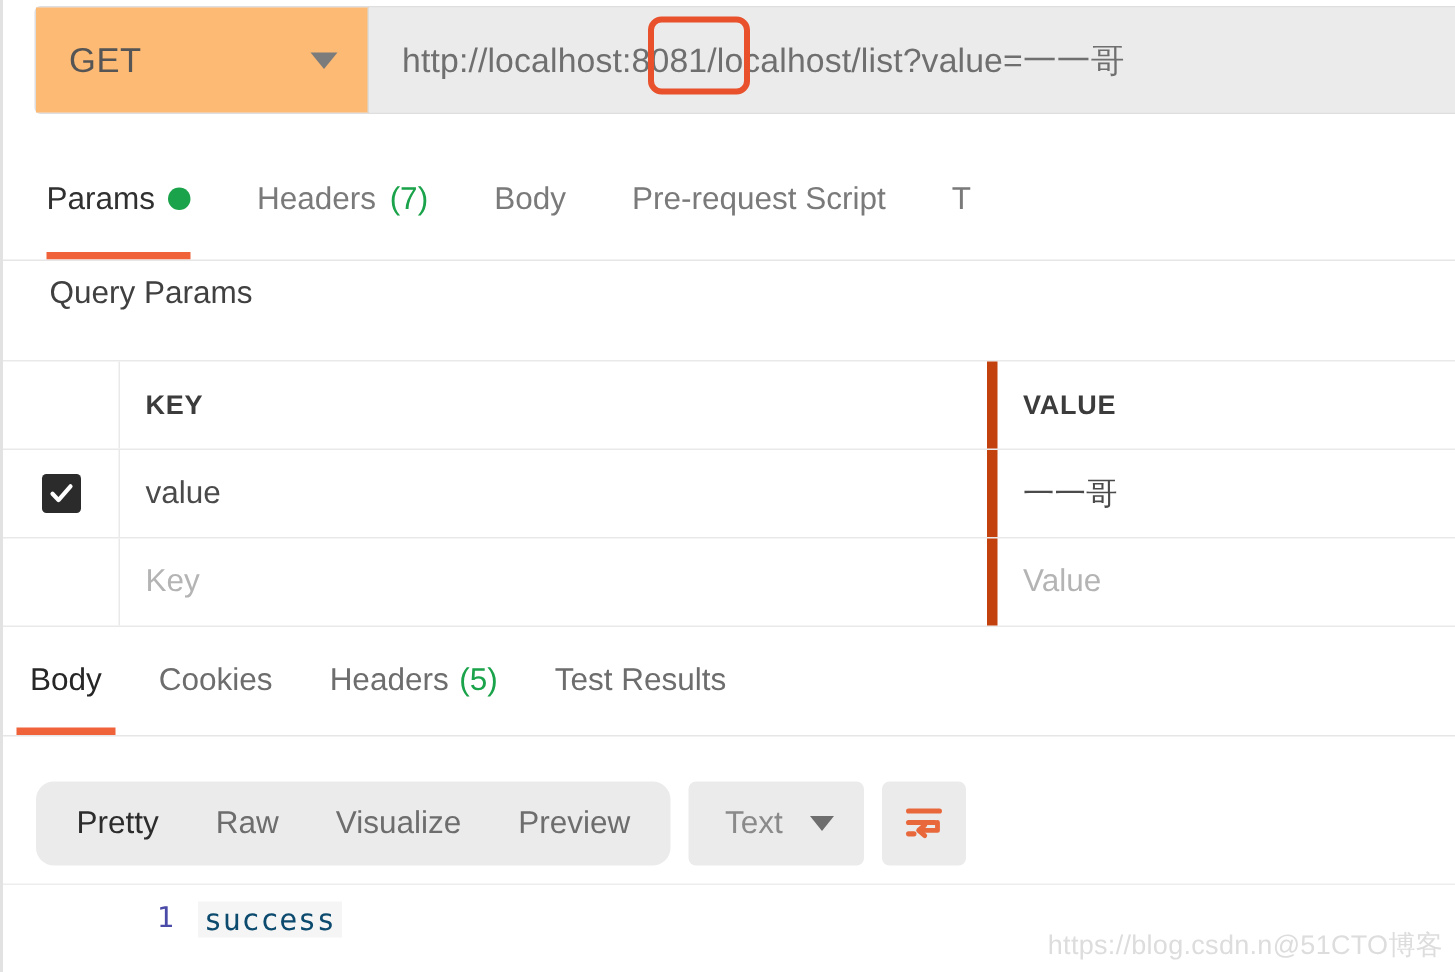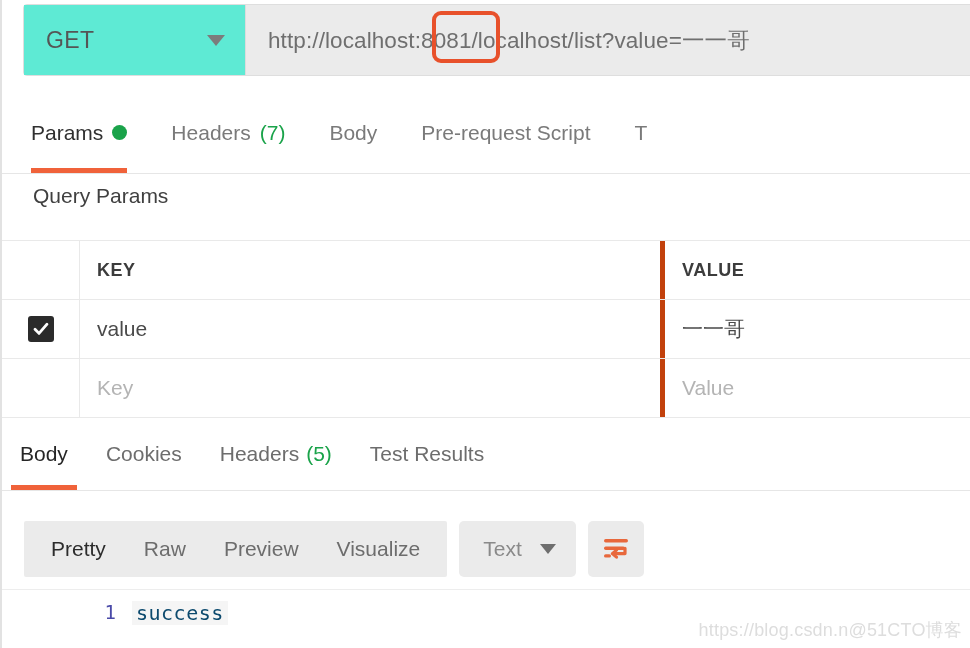--- a/index.html
+++ b/index.html
@@ -38,21 +38,21 @@
   }
 
   .method-select {
     width: 222px;
     display: flex;
     align-items: center;
     justify-content: space-between;
     padding: 0 20px 0 22px;
     border-right: 1px solid #dcdcdc;
     cursor: pointer;
-    background: #5eead4;
+    background: #fdba74;
   }
 
   .method-label {
     font-size: 23px;
     color: #555555;
     letter-spacing: 0.4px;
   }
 
   .caret-down {
     width: 0;
@@ -172,21 +172,21 @@
     flex: 0 0 78px;
   }
 
   .pcell-key {
     width: 585px;
     flex: 0 0 585px;
     height: 100%;
     display: flex;
     align-items: center;
     padding-left: 17px;
-    border-right: 5px solid #c2410c;
+    border-right: 7px solid #c2410c;
     text-align: center;
   }
 
   .pcell-val {
     flex: 1;
     height: 100%;
     display: flex;
     align-items: center;
     padding-left: 17px;
   }
@@ -262,21 +262,21 @@
     top: 521px;
     display: flex;
     align-items: center;
     gap: 12px;
   }
 
   .seg-group {
     display: flex;
     align-items: center;
     background: #ebebeb;
-    border-radius: 2px;
+    border-radius: 12px;
     height: 56px;
     padding: 0 8px;
   }
 
   .seg-btn {
     padding: 0 19px;
     height: 100%;
     display: flex;
     align-items: center;
     font-size: 21px;
@@ -463,24 +463,24 @@
 
   <div class="view-toolbar">
     <div class="seg-group">
       <div class="seg-btn active">
         <span>Pretty</span>
       </div>
       <div class="seg-btn">
         <span>Raw</span>
       </div>
       <div class="seg-btn">
+        <span>Visualize</span>
+      </div>
+      <div class="seg-btn">
         <span>Preview</span>
-      </div>
-      <div class="seg-btn">
-        <span>Visualize</span>
       </div>
     </div>
 
     <div class="format-select">
       <span class="format-label">Text</span>
       <span class="caret-sm"></span>
     </div>
 
     <div class="wrap-btn">
       <svg width="30" height="26" viewBox="0 0 30 26">

